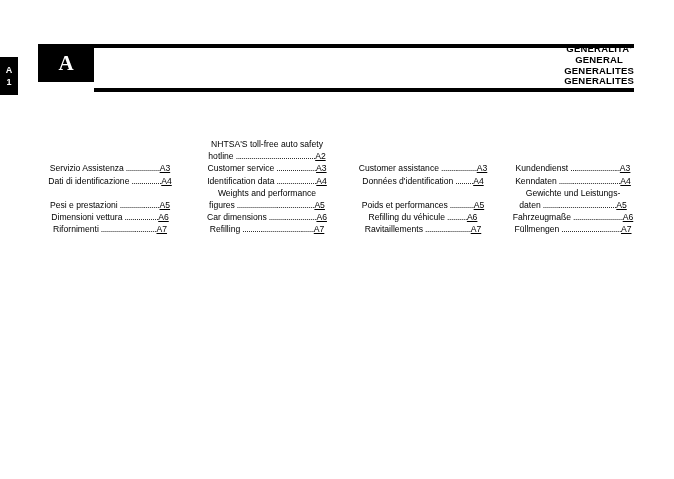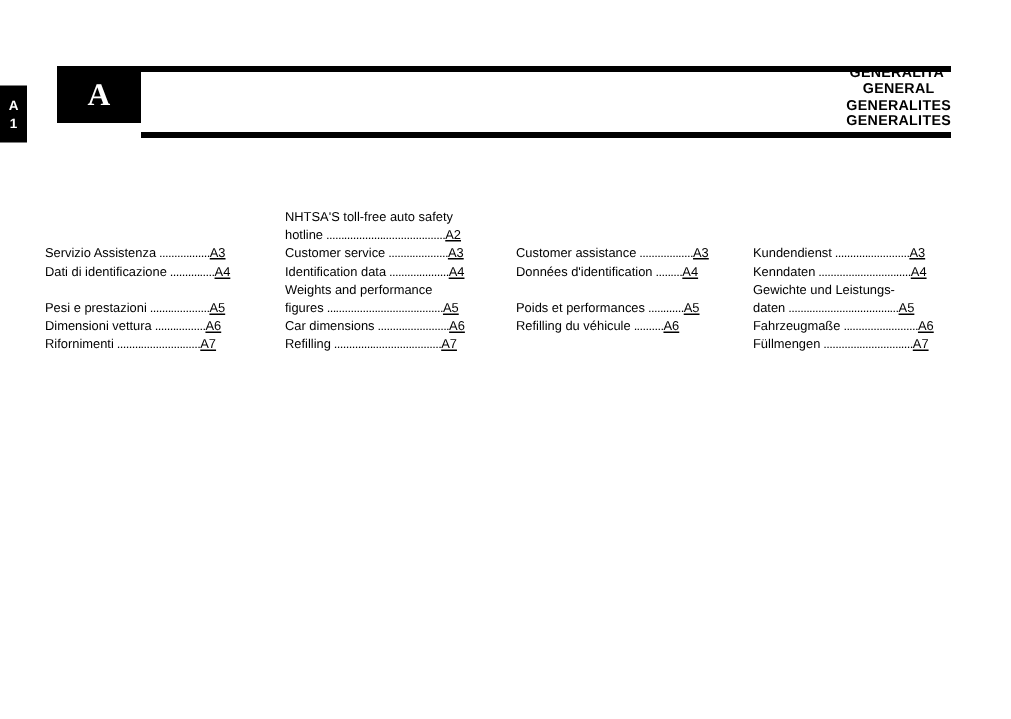--- a/index.html
+++ b/index.html
@@ -98,20 +98,21 @@
   .col.it   { width: 160px; }
   .col.en   { width: 154px; }
   .col.fr   { width: 158px; }
   .col.de   { width: 142px; }
 
   .entry {
     display: block;
     white-space: nowrap;
     overflow: hidden;
     margin-bottom: 0;
+    text-align: center;
   }
   .entry .txt { }
   .entry .dots {
     letter-spacing: -0.4px;
   }
   .entry .pg {
     font-weight: normal;
     text-decoration: underline;
   }
   .spacer {
@@ -163,20 +164,21 @@
       <span class="entry"><span class="txt">Refilling</span><span class="dots"> ....................................</span><span class="pg">A7</span></span>
     </div>
   <div class="col fr">
       <span class="spacer"></span>
       <span class="spacer"></span>
       <span class="entry"><span class="txt">Customer assistance</span><span class="dots"> ..................</span><span class="pg">A3</span></span>
       <span class="entry"><span class="txt">Données d'identification</span><span class="dots"> .........</span><span class="pg">A4</span></span>
       <span class="spacer"></span>
       <span class="entry"><span class="txt">Poids et performances</span><span class="dots"> ............</span><span class="pg">A5</span></span>
       <span class="entry"><span class="txt">Refilling du véhicule</span><span class="dots"> ..........</span><span class="pg">A6</span></span>
+      <span class="entry"><span class="txt">Ravitaillements</span><span class="dots"> .......................</span><span class="pg">A7</span></span>
     </div>
   <div class="col de">
       <span class="spacer"></span>
       <span class="spacer"></span>
       <span class="entry"><span class="txt">Kundendienst</span><span class="dots"> .........................</span><span class="pg">A3</span></span>
       <span class="entry"><span class="txt">Kenndaten</span><span class="dots"> ...............................</span><span class="pg">A4</span></span>
       <span class="entry"><span class="txt">Gewichte und Leistungs-</span></span>
       <span class="entry"><span class="txt">daten</span><span class="dots"> .....................................</span><span class="pg">A5</span></span>
       <span class="entry"><span class="txt">Fahrzeugmaße</span><span class="dots"> .........................</span><span class="pg">A6</span></span>
       <span class="entry"><span class="txt">Füllmengen</span><span class="dots"> ..............................</span><span class="pg">A7</span></span>

